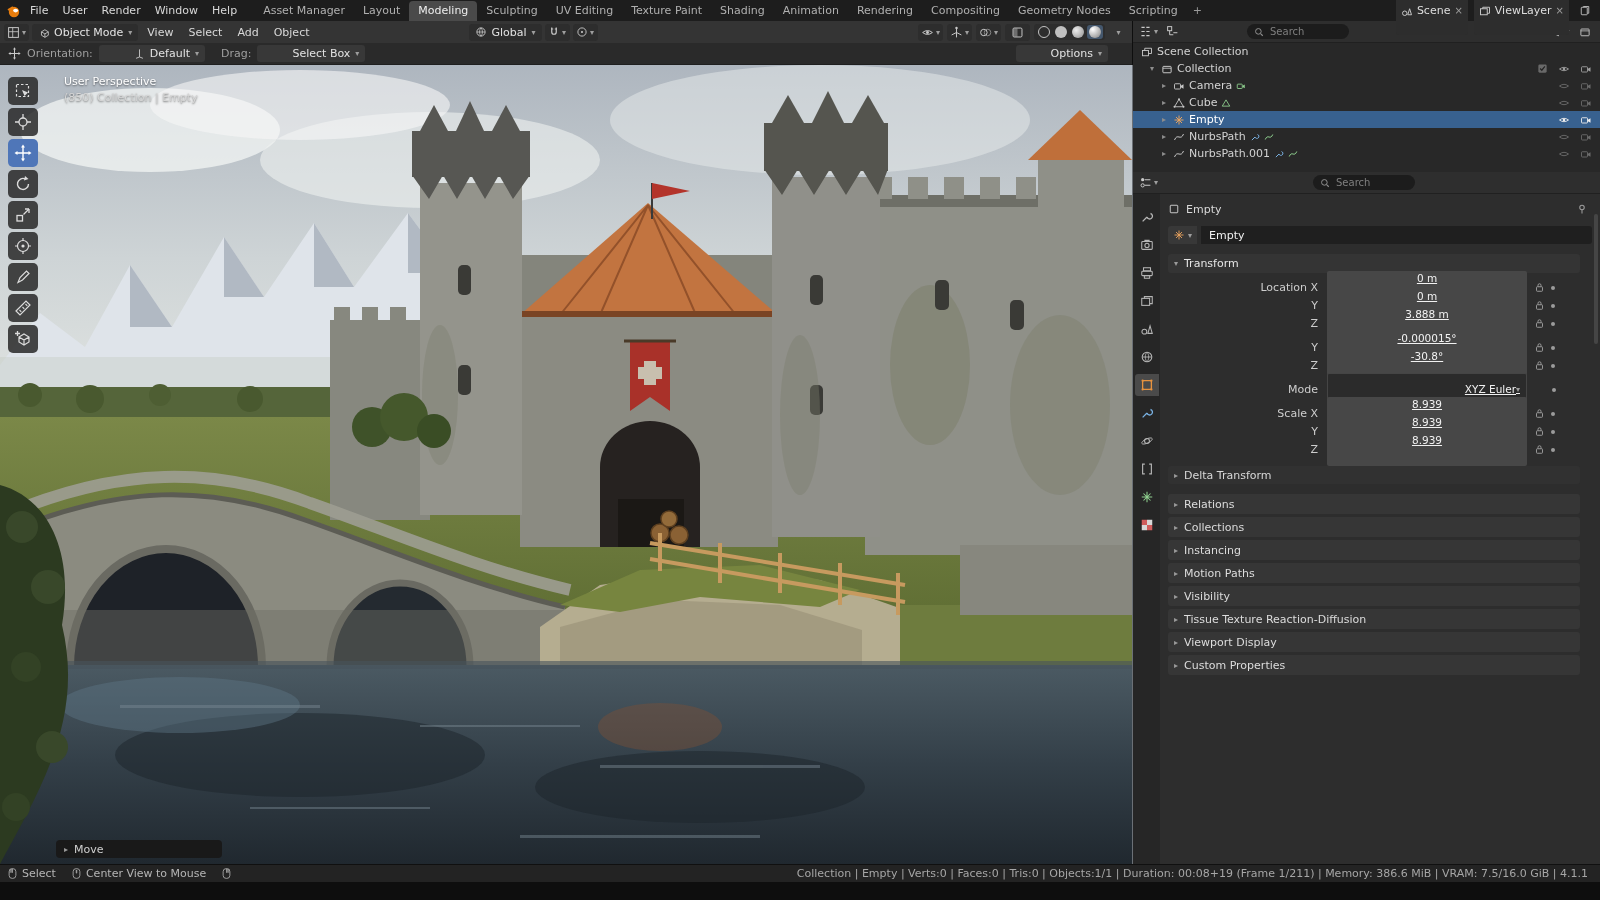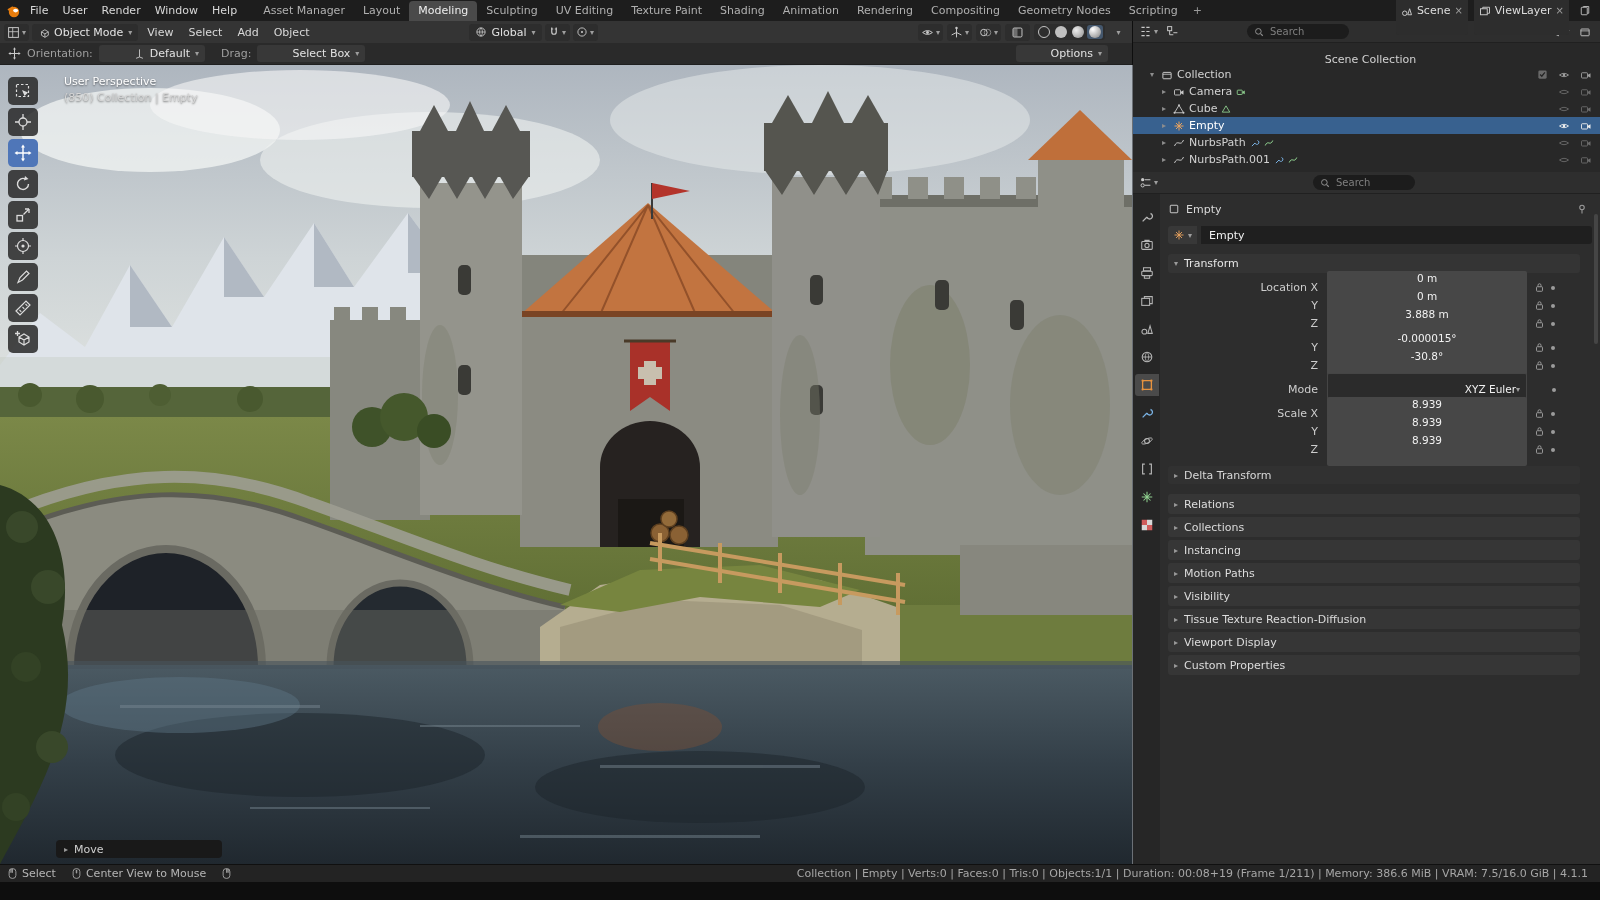--- a/index.html
+++ b/index.html
@@ -64,21 +64,21 @@
   .pcontent{flex:1;padding:6px 8px 0 8px;min-width:0;position:relative;}
   .crumb{display:flex;align-items:center;gap:6px;height:18px;color:#d8d8d8;}
   .crumb .pin{margin-left:auto;margin-right:4px;}
   .namefield{display:flex;align-items:center;gap:4px;margin-top:8px;}
   .namebtn{height:18px;background:#383838;border-radius:3px 0 0 3px;display:flex;align-items:center;gap:3px;padding:0 5px;}
   .nameval{flex:1;height:18px;background:#1f1f1f;border-radius:0 3px 3px 0;display:flex;align-items:center;padding:0 8px;color:#efefef;}
   .panelhead{display:flex;align-items:center;gap:6px;height:19px;margin-top:10px;color:#e5e5e5;background:#343434;border-radius:3px;padding:0 6px;margin-right:12px;}
   .trows{margin-top:6px;}
   .trow{display:flex;align-items:center;height:17px;margin-bottom:1px;}
   .tlabel{width:150px;text-align:right;padding-right:9px;color:#cdcdcd;white-space:nowrap;}
-  .tfield{width:200px;height:33px;line-height:15px;background:#474747;border-radius:2px;text-align:center;color:#f1f1f1;font-size:10.5px;}
+  .tfield{width:200px;height:33px;line-height:15px;background:#474747;border-radius:2px;text-align:center;color:#f1f1f1;font-size:10.5px;text-decoration:underline;}
   .tfield.drop{background:#2b2b2b;border:1px solid #454545;display:flex;align-items:center;padding:0 6px;box-sizing:border-box;text-align:right;}
   .tfield.drop .dval{flex:1;}
   .ticons{display:flex;align-items:center;gap:7px;margin-left:8px;}
   .anim-dot{width:4px;height:4px;border-radius:50%;background:#9b9b9b;}
   .gap6{height:6px;}
   .subpanel{display:flex;align-items:center;gap:6px;height:18px;margin-top:8px;margin-right:12px;background:#313131;border-radius:3px;padding:0 6px;color:#d8d8d8;}
   .cpanel{display:flex;align-items:center;gap:6px;height:20px;margin-top:3px;margin-right:12px;background:#363636;border-radius:3px;padding:0 6px;color:#dcdcdc;}
   .scrollbar{position:absolute;right:2px;top:20px;width:4px;height:130px;background:#555;border-radius:2px;opacity:.6;}
   
   .statusbar{position:absolute;top:864px;left:0;width:1600px;height:18px;background:#232323;border-top:1px solid #101010;display:flex;align-items:center;gap:16px;padding:0 8px;box-sizing:border-box;z-index:30;color:#b5b5b5;}
@@ -555,21 +555,21 @@
       <span class="car">▾</span>
     </span>
     <span class="ib">
       <svg width="12" height="12" viewBox="0 0 16 16">
           <rect x="2.5" y="4" width="11" height="9" rx="1" fill="none" stroke="#c9c9c9" stroke-width="1.2"></rect>
           <path d="M2.5 6.5 H13.5" stroke="#c9c9c9" stroke-width="1"></path>
         </svg>
     </span>
   </div>
 
-  <div class="orow pl1" style="margin-top:6px;flex-direction:column;">
+  <div class="orow pl1" style="margin-top:0;">
     <svg width="12" height="12" viewBox="0 0 16 16">
         <rect x="2" y="6" width="8" height="7" fill="none" stroke="#c9c9c9" stroke-width="1.2"></rect>
         <path d="M5 6 V3 H14 V10 H10" fill="none" stroke="#c9c9c9" stroke-width="1.2"></path>
       </svg>
     <span>Scene Collection</span>
   </div>
 
   <div class="orow pl2">
     <span class="exp">▾</span>
     <svg width="12" height="12" viewBox="0 0 16 16">

